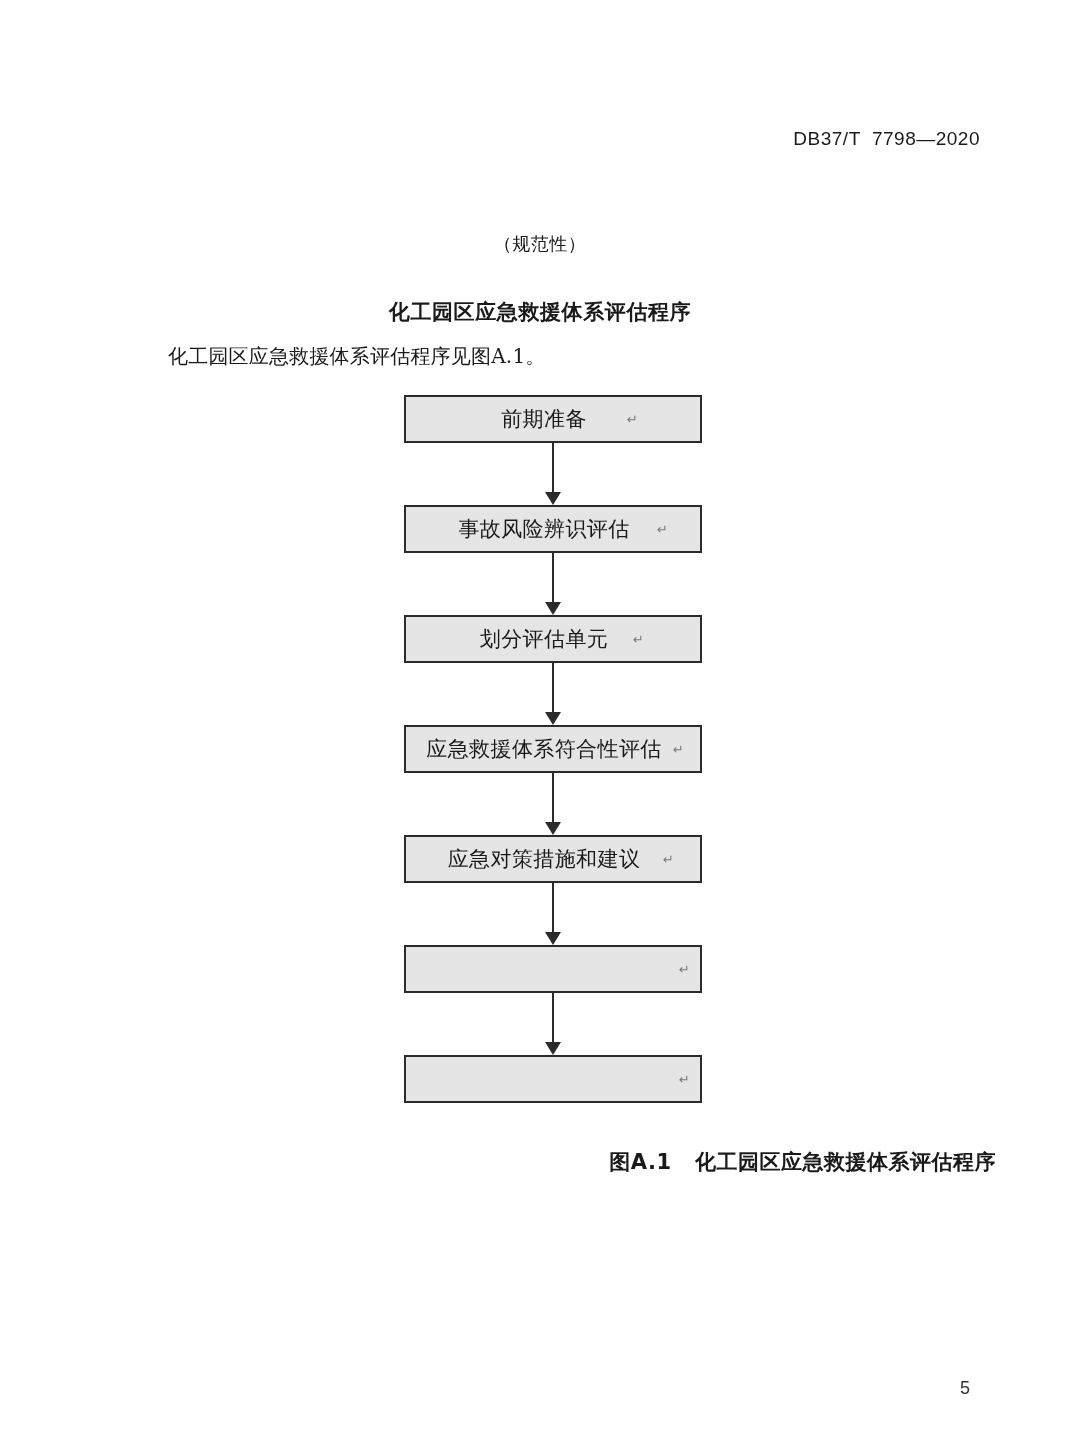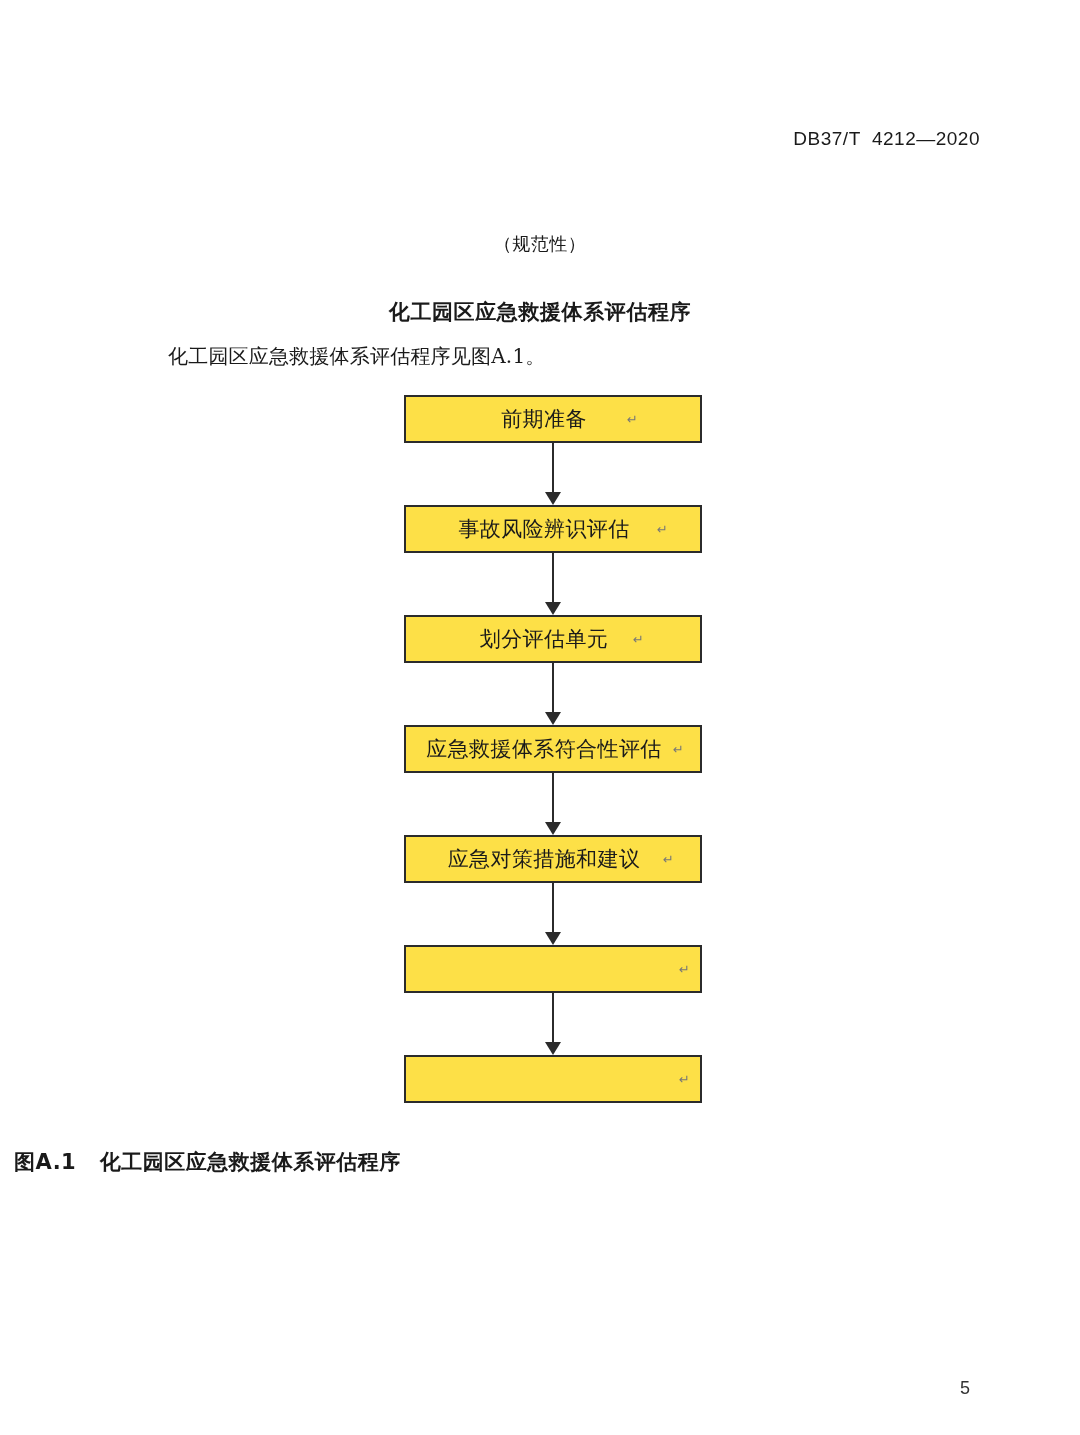--- a/index.html
+++ b/index.html
@@ -76,21 +76,21 @@
     width: 298px;
   }
   .flow-row {
     position: relative;
   }
   .node {
     box-sizing: border-box;
     width: 298px;
     height: 48px;
     border: 2px solid #2b2b2b;
-    background: #fde047;
+    background: #e5e5e5;
     position: relative;
     display: flex;
     align-items: center;
     justify-content: center;
   }
   .node-label {
     font-size: 21px;
     letter-spacing: 0.4px;
     white-space: nowrap;
     transform: translateX(-9px);
@@ -126,43 +126,43 @@
     height: 0;
     border-left: 8px solid transparent;
     border-right: 8px solid transparent;
     border-top: 13px solid #2b2b2b;
   }
 
   
   .figure-caption {
     position: absolute;
     top: 1148px;
-    left: 14px;
+    left: 0;
     width: 996px;
-    text-align: left;
+    text-align: right;
     font-size: 21px;
     font-weight: bold;
     letter-spacing: 0.5px;
     white-space: pre;
   }
 
   
   .page-number {
     position: absolute;
     bottom: 36px;
     right: 110px;
     font-family: "Liberation Sans", sans-serif;
     font-size: 18px;
     color: #333;
   }
 </style>
 </head>
 <body>
 
-<div class="page-header">DB37/T  4212—2020</div>
+<div class="page-header">DB37/T  7798—2020</div>
 
 <div class="annex-block">
   <div class="annex-kind">（规范性）</div>
   <div class="annex-subject">化工园区应急救援体系评估程序</div>
 </div>
 
 <div class="intro">化工园区应急救援体系评估程序见图A.1。</div>
 
 <div class="flow">
 

